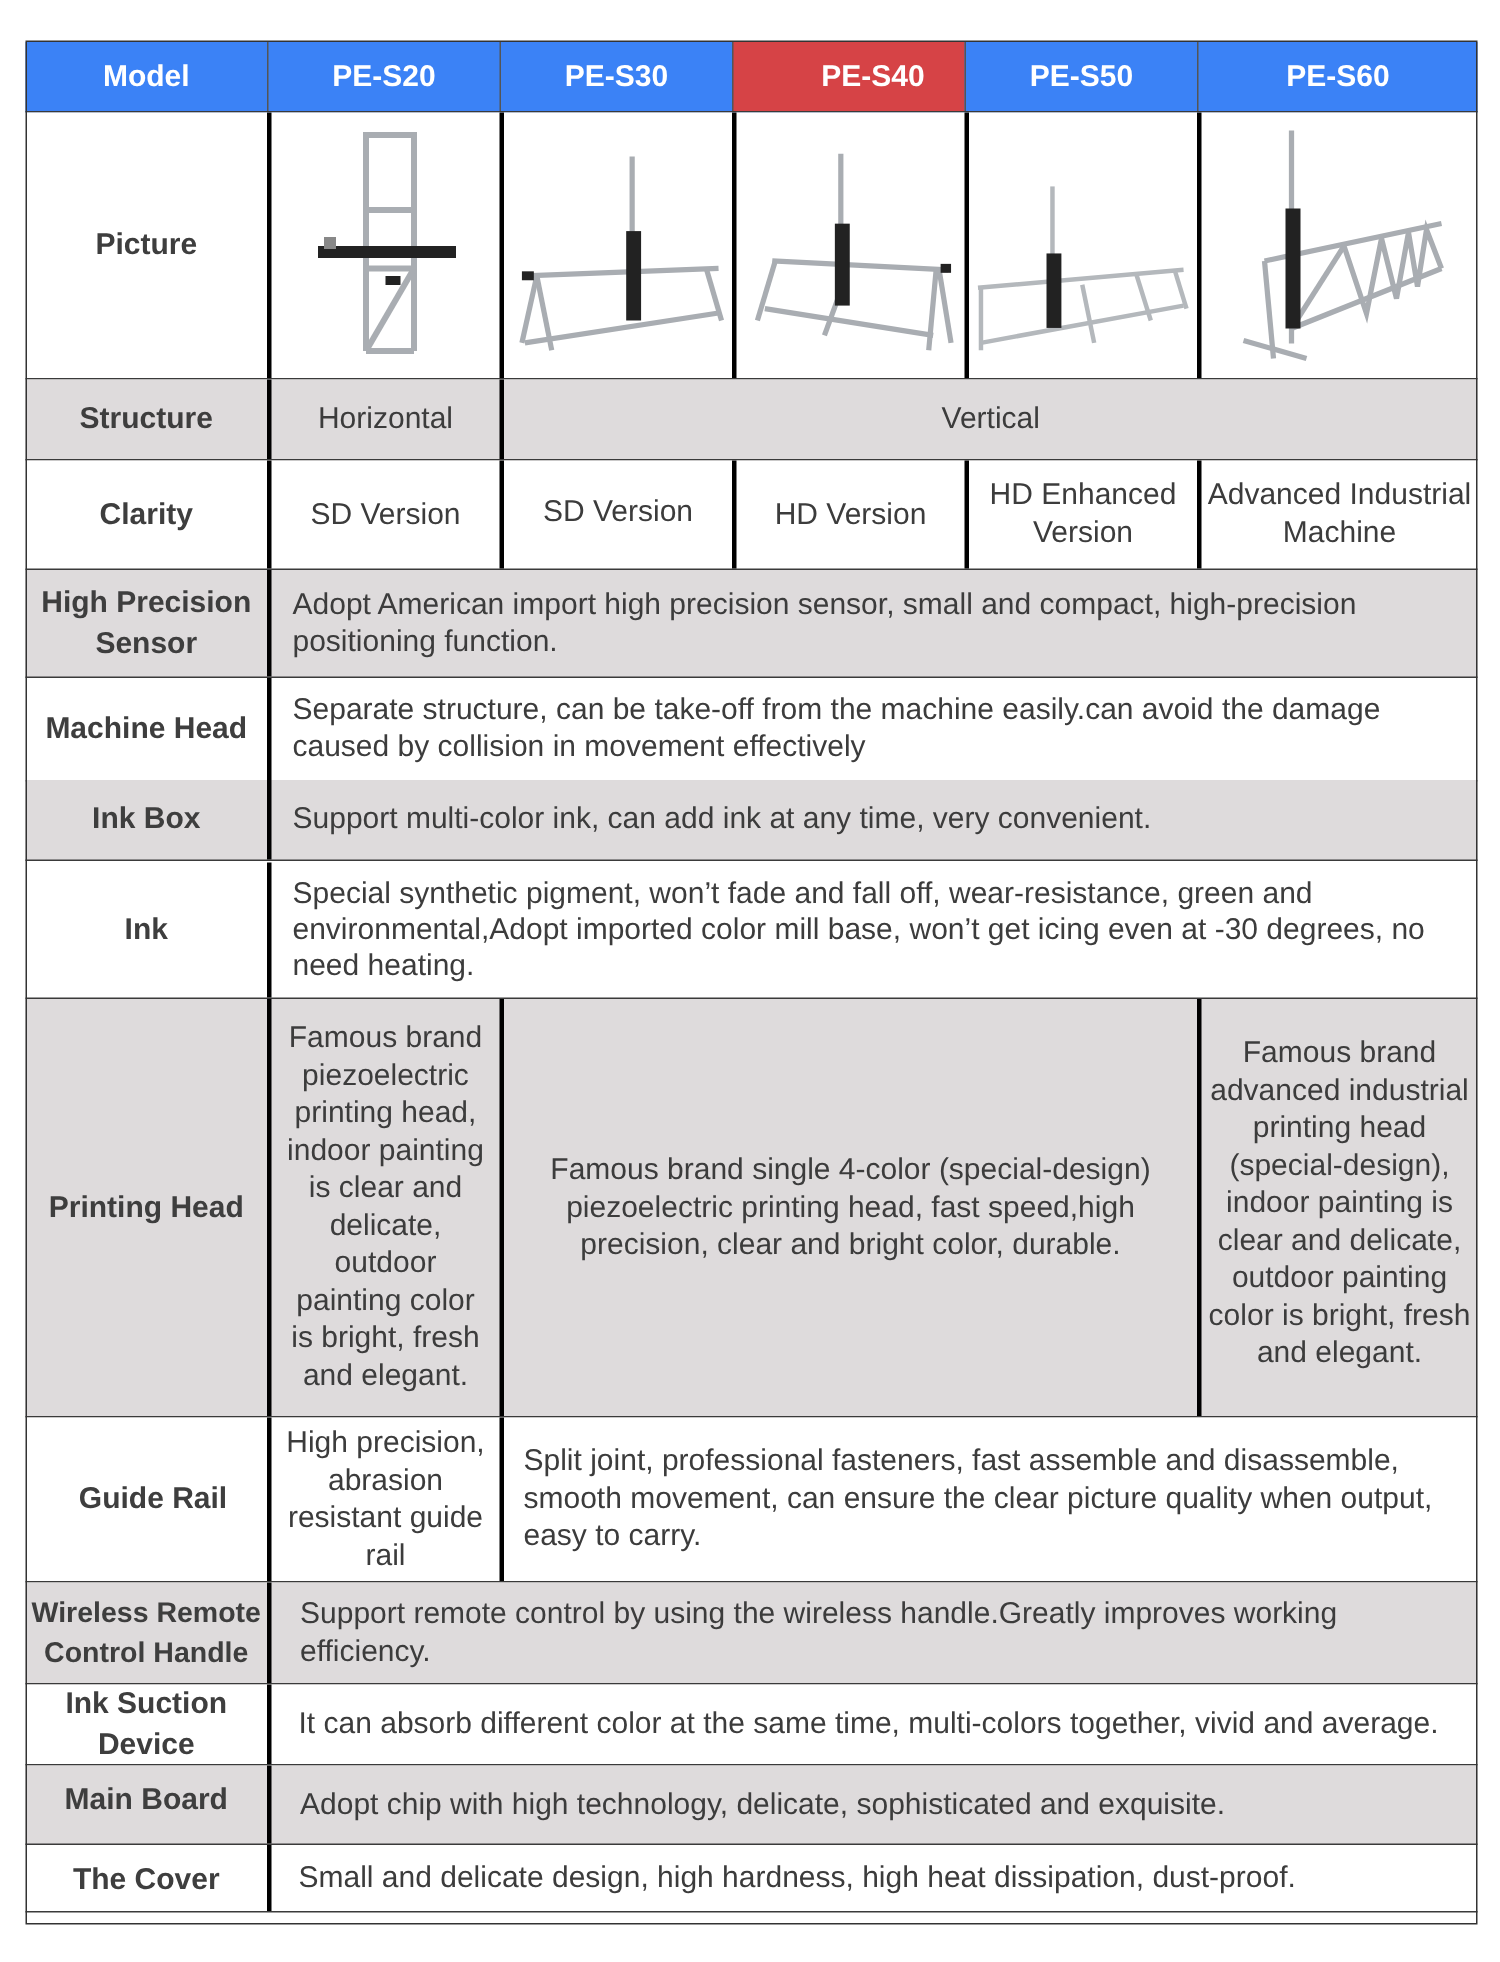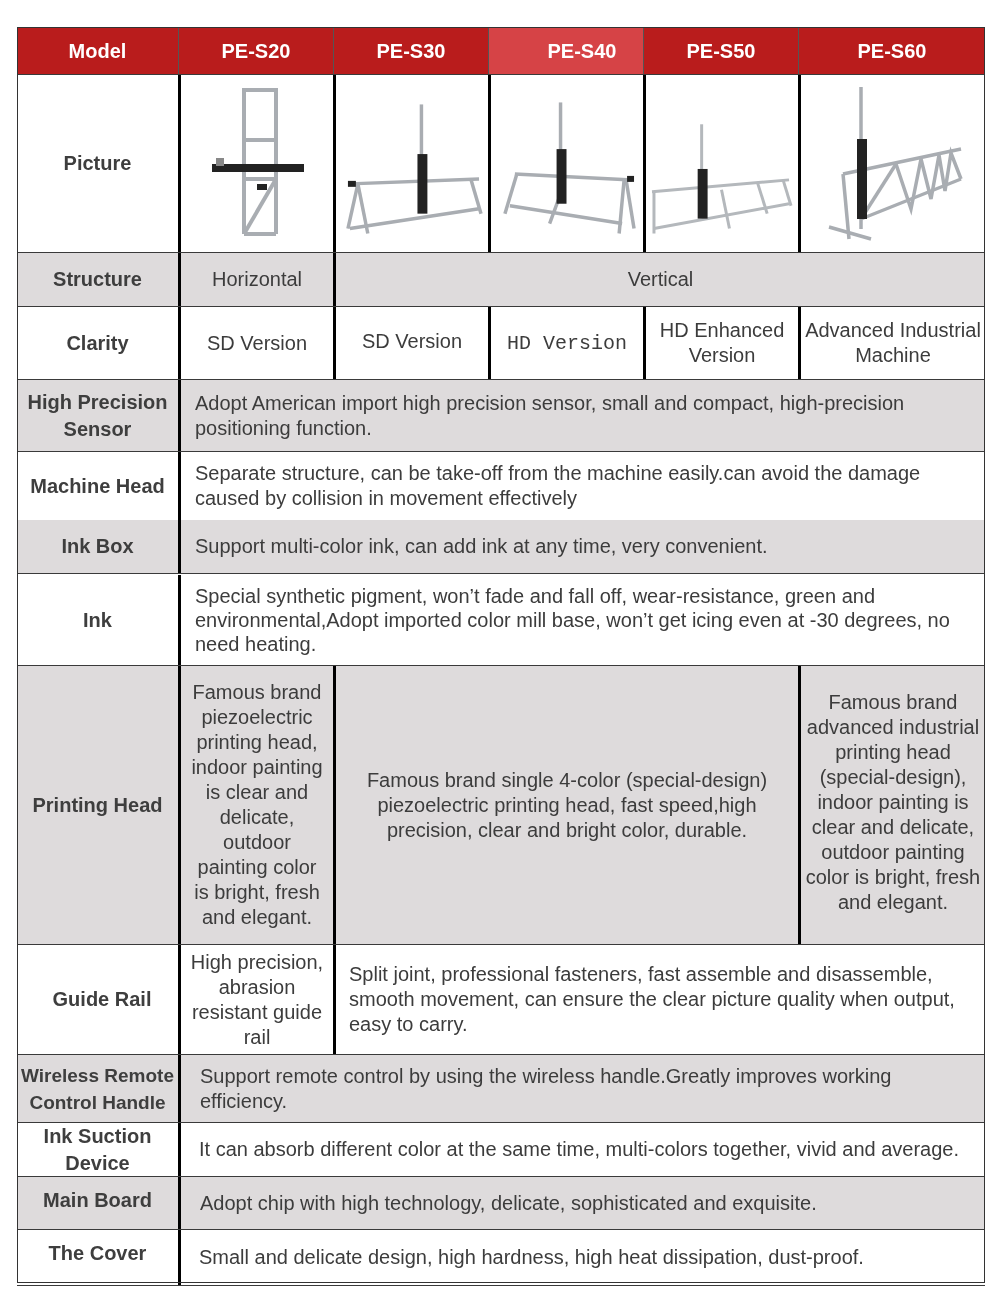--- a/index.html
+++ b/index.html
@@ -7,21 +7,21 @@
          font-family:"Liberation Sans", sans-serif; color:#3c3c3c; }
   .tbl { position:absolute; left:17px; top:28px; width:968px; }
   .row { position:absolute; left:0; width:968px; box-sizing:border-box; border-bottom:1.5px solid #3a3a3a; }
   .cell { position:absolute; top:0; bottom:0; box-sizing:border-box; border-left:3px solid #000000;
           display:flex; align-items:center; justify-content:center; text-align:center;
           font-size:20px; line-height:25px; padding:0 4px; }
   .cell.first { border-left:none; }
   .lbl { font-weight:bold; color:#3e3e3e; font-size:20px; line-height:27px; }
   .gray { background:#dedbdc; }
   .white { background:#ffffff; }
-  .hdr { background:#b91c1c; }
+  .hdr { background:#3b82f6; }
   .hdr .cell { color:#ffffff; font-weight:bold; font-size:20px; border-left:1px solid #555; }
   .hdr .cell.first { border-left:none; }
   .hdr .cell.red { background:#d64346;padding-left:36px; }
   .desc { justify-content:flex-start; text-align:left; padding:0 14px; }
   .outer { position:absolute; left:17px; top:27px; width:968px; height:1256px; box-sizing:border-box;
            border:1.5px solid #333; pointer-events:none; }
   svg { display:block; }
 </style>
 </head>
 <body>
@@ -116,21 +116,21 @@
   <div class="row gray" style="top:225px; height:54px;">
     <div class="cell first lbl" style="left:0; width:161px;">Structure</div>
     <div class="cell" style="left:161px; width:155px; align-items:flex-start; padding-top:14px;">Horizontal</div>
     <div class="cell" style="left:316px; width:652px; align-items:flex-start; padding-top:14px;">Vertical</div>
   </div>
 
   <div class="row white" style="top:279px; height:73px;">
     <div class="cell first lbl" style="left:0; width:161px;">Clarity</div>
     <div class="cell" style="left:161px; width:155px;">SD Version</div>
     <div class="cell" style="left:316px; width:155px; padding-bottom:4px;">SD Version</div>
-    <div class="cell" style="left:471px; width:155px;font-family:Liberation Mono, monospace;">HD Version</div>
+    <div class="cell" style="left:471px; width:155px;">HD Version</div>
     <div class="cell" style="left:626px; width:155px;">HD Enhanced Version</div>
     <div class="cell" style="left:781px; width:187px; padding:0 2px;">Advanced Industrial Machine</div>
   </div>
 
   <div class="row gray" style="top:352px; height:72px;">
     <div class="cell first lbl" style="left:0; width:161px;">High Precision Sensor</div>
     <div class="cell desc" style="left:161px; width:762px;">Adopt American import high precision sensor, small and compact, high-precision positioning function.</div>
   </div>
 
   <div class="row white" style="top:424px; height:69px;">
@@ -169,18 +169,18 @@
   <div class="row white" style="top:1095px; height:54px;">
     <div class="cell first lbl" style="left:0; width:161px;">Ink Suction Device</div>
     <div class="cell desc" style="left:161px; width:807px; padding-left:18px; padding-right:0; white-space:nowrap;">It can absorb different color at the same time, multi-colors together, vivid and average.</div>
   </div>
 
   <div class="row gray" style="top:1149px; height:53px;">
     <div class="cell first lbl" style="left:0; width:161px; align-items:flex-start; padding-top:10px;">Main Board</div>
     <div class="cell desc" style="left:161px; width:807px; padding-left:19px;">Adopt chip with high technology, delicate, sophisticated and exquisite.</div>
   </div>
 
-  <div class="row white" style="top:1202px; height:56px;">
+  <div class="row white" style="top:1202px; height:45px;">
     <div class="cell first lbl" style="left:0; width:161px; align-items:flex-start; padding-top:10px;">The Cover</div>
     <div class="cell desc" style="left:161px; width:807px; padding-left:18px;">Small and delicate design, high hardness, high heat dissipation, dust-proof.</div>
   </div>
 </div>
 <div class="outer"></div>
 
 </body></html>

